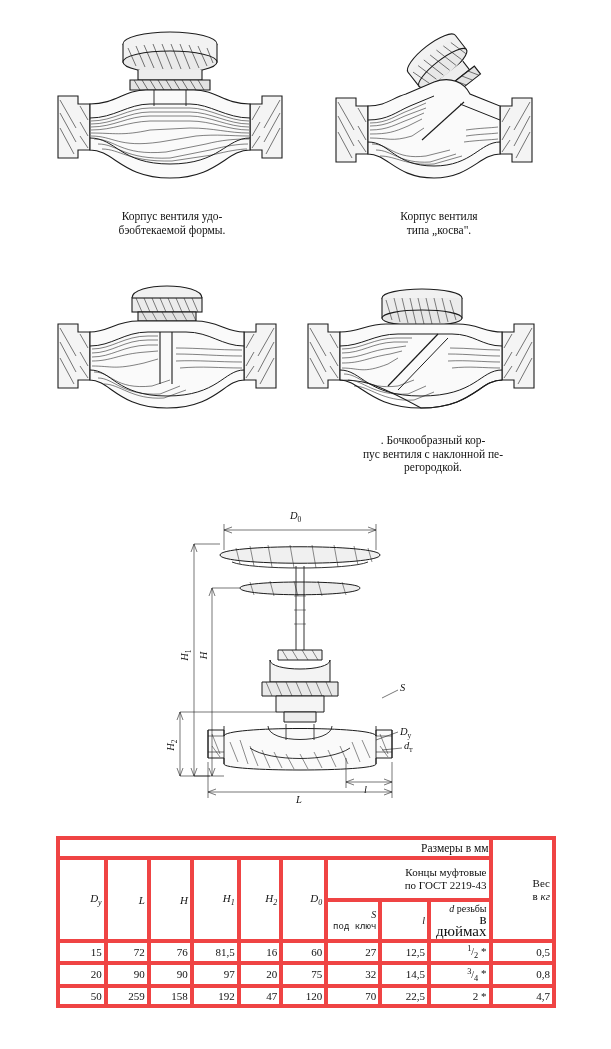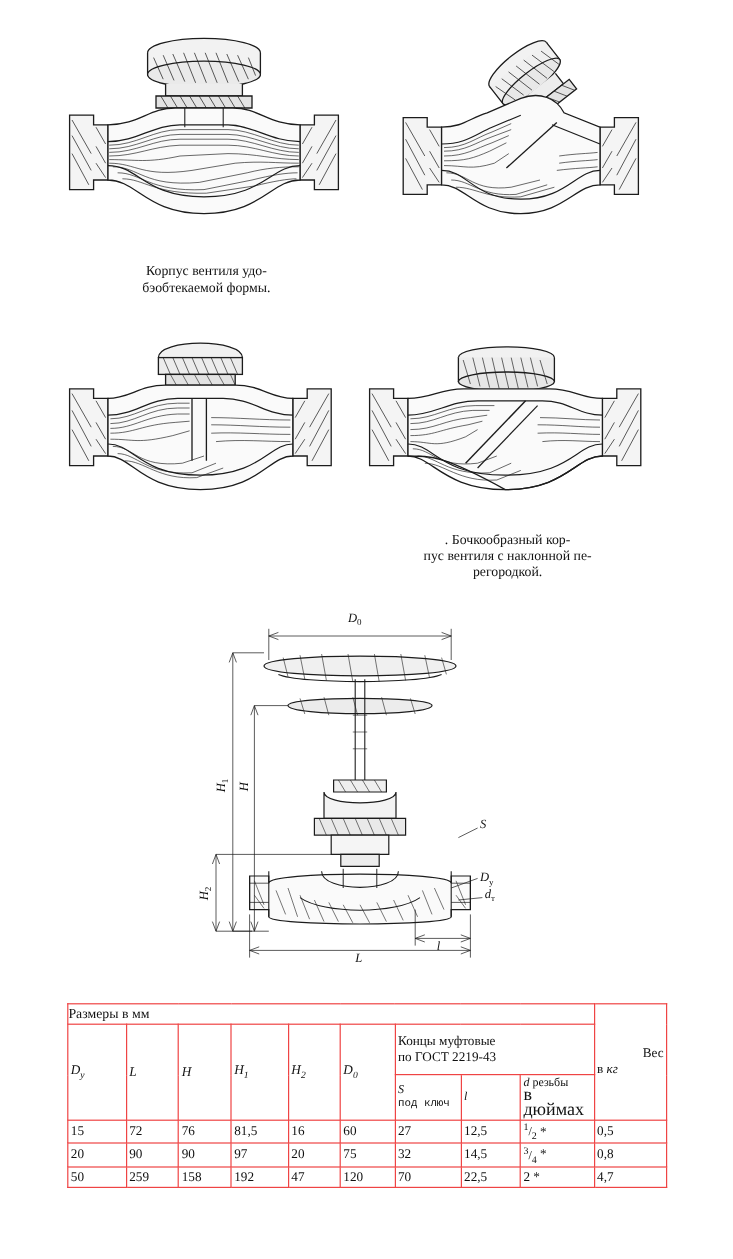--- a/index.html
+++ b/index.html
@@ -6,40 +6,39 @@
   body{width:611px;height:1049px;position:relative;font-family:"Liberation Serif",serif;color:#1a1a1a;overflow:hidden;}
   .page{position:absolute;inset:0;}
 
   
   .caption{
     font-family:"Liberation Serif",serif;
     font-size:11.5px;
     line-height:13.5px;
     text-align:center;
     color:#121212;
-    margin-top:10px;
   }
 
   
   .fig{position:absolute;}
   .fig svg{display:block;}
 
   
   .tablewrap{position:absolute;left:56px;top:836px;width:500px;}
   table.dims{
     border-collapse:collapse;
     width:500px;
     font-family:"Liberation Serif",serif;
     font-size:11px;
     color:#111;
     background:#fff;
   }
   table.dims td,table.dims th{
-    border:1px solid #ef4444;
-    text-align:left;
+    border:4px solid #ef4444;
+    text-align:right;
     vertical-align:middle;
     padding:1px 2px;
     font-weight:normal;
   }
   table.dims .title{font-size:11.5px;padding:2px 0;}
   table.dims .hdr{height:42px;}
   table.dims .sub{height:16px;font-size:10px;}
   table.dims .datarow td{height:14px;font-size:11px;margin-top:24px;}
   .it{font-style:italic;}
   .sub-s{font-size:8px;vertical-align:sub;}
@@ -209,20 +208,22 @@
           <path d="M42 124 C60 124 64 140 96 136 L120 130"></path>
           <path d="M46 130 C62 130 70 144 100 142 L126 134"></path>
           <path d="M50 136 C66 136 76 146 104 144 L132 136"></path>
           <path d="M136 110 C150 108 160 108 168 107"></path>
           <path d="M136 116 C150 114 160 114 168 113"></path>
           <path d="M134 122 C150 120 160 120 168 119"></path>
         </g>
       </g>
     </svg>
   </div>
+  <div class="caption" style="left:374px;top:210px;width:130px;position:absolute;white-space:pre-line;">Корпус вентиля
+типа „косва".</div>
 
   <div class="fig" style="left:52px;top:262px;">
     <svg width="230" height="170" viewBox="0 0 230 170">
       <g fill="none" stroke="#1c1c1c" stroke-width="1.1">
 
         <path d="M80 36 C80 20 150 20 150 36" fill="#f1f1f1"></path>
         <rect x="80" y="36" width="70" height="14" fill="#ececec"></rect>
         <g stroke-width="0.55">
           <path d="M84 36 L90 50"></path>
             <path d="M92 36 L98 50"></path>
@@ -348,21 +349,21 @@
           <path d="M46 118 C62 118 70 134 106 132 L124 124"></path>
           <path d="M52 124 C68 124 80 140 112 138 L132 130"></path>
           <path d="M148 86 C166 86 182 88 198 88"></path>
           <path d="M146 92 C166 92 182 94 198 94"></path>
           <path d="M146 99 C166 98 182 100 198 100"></path>
           <path d="M150 106 C168 104 182 106 198 106"></path>
         </g>
       </g>
     </svg>
   </div>
-  <div class="caption" style="left:330px;top:434px;width:186px;position:absolute;white-space:pre-line;">. Бочкообразный кор-
+  <div class="caption" style="left:340px;top:434px;width:186px;position:absolute;white-space:pre-line;">. Бочкообразный кор-
 пус вентиля с наклонной пе-
 регородкой.</div>
 
   <div class="fig" style="left:150px;top:500px;">
     <svg width="300" height="320" viewBox="0 0 300 320">
       <g fill="none" stroke="#1c1c1c" stroke-width="1">
 
         <path d="M70 55 C70 44 230 44 230 55 C230 66 70 66 70 55 Z" fill="#f0f0f0"></path>
         <path d="M82 62 C100 70 200 70 218 62" stroke-width="0.9"></path>
         <g stroke-width="0.5">

